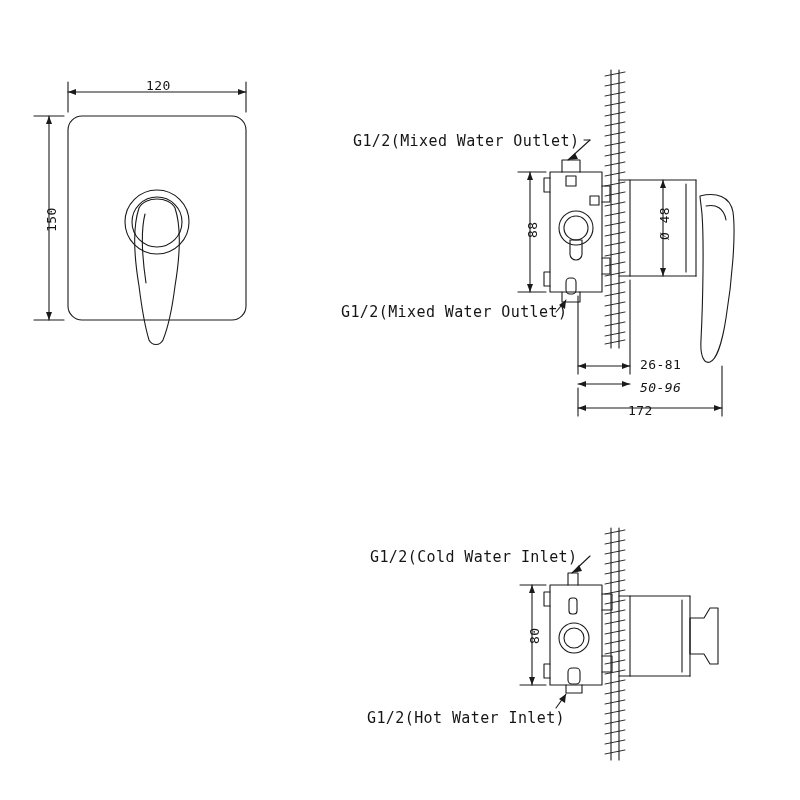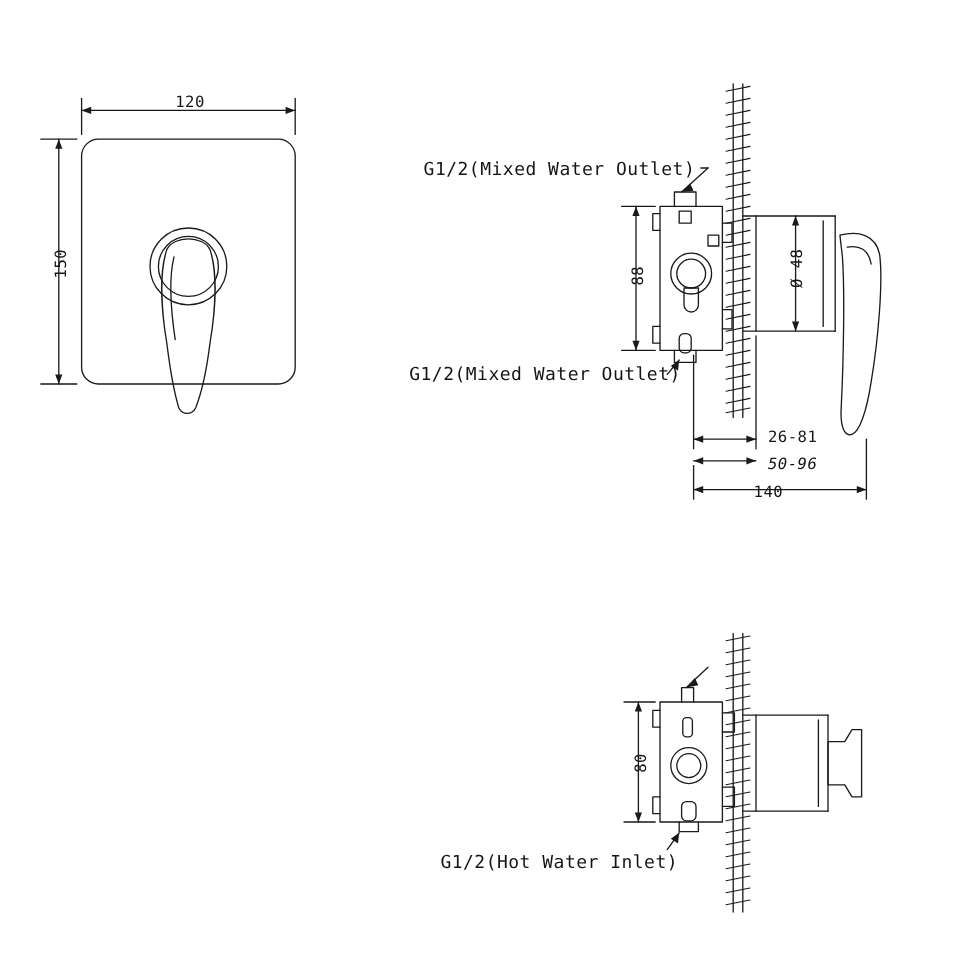--- a/index.html
+++ b/index.html
@@ -245,20 +245,21 @@
   <div class="lbl" style="left:341px; top:303px;">G1/2(Mixed Water Outlet)</div>
 
   <div class="lbl dim-num rot" style="left:525px; top:238px; transform: rotate(-90deg);">88</div>
 
   <div class="lbl dim-num rot" style="left:657px; top:240px; transform: rotate(-90deg);">Ø 48</div>
 
   <div class="lbl dim-num" style="left:640px; top:357px;">26-81</div>
 
   <div class="lbl dim-num" style="left:640px; top:380px;font-style:italic;">50-96</div>
 
-  <div class="lbl dim-num" style="left:628px; top:403px;">140</div>
-
+  <div class="lbl dim-num" style="left:628px; top:403px;">172</div>
+
+  <div class="lbl" style="left:370px; top:548px;">G1/2(Cold Water Inlet)</div>
 
   <div class="lbl" style="left:367px; top:709px;text-align:right;">G1/2(Hot Water Inlet)</div>
 
   <div class="lbl dim-num rot" style="left:527px; top:644px; transform: rotate(-90deg);">80</div>
 
 </div>
 
 </body></html>

